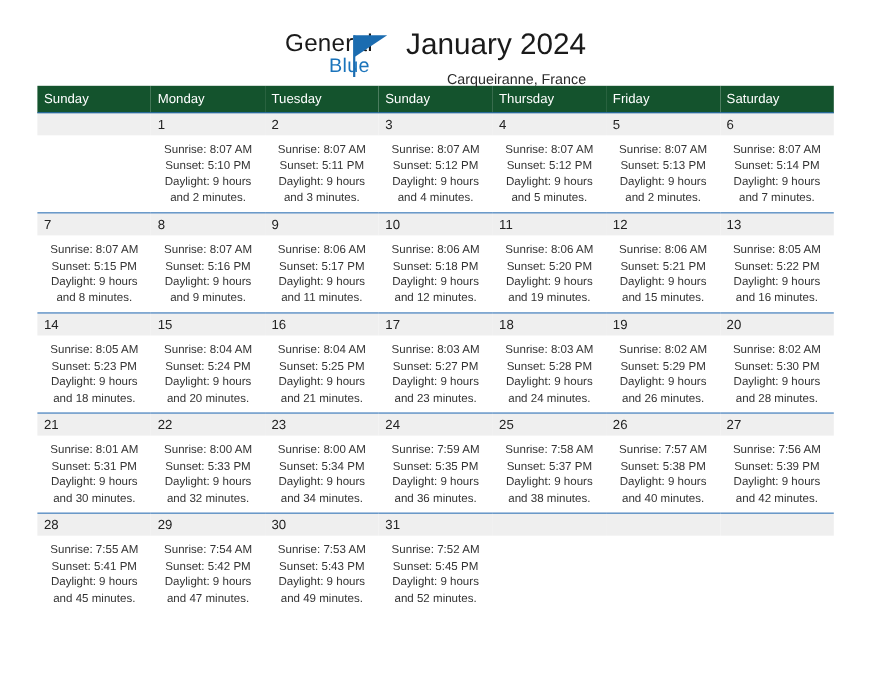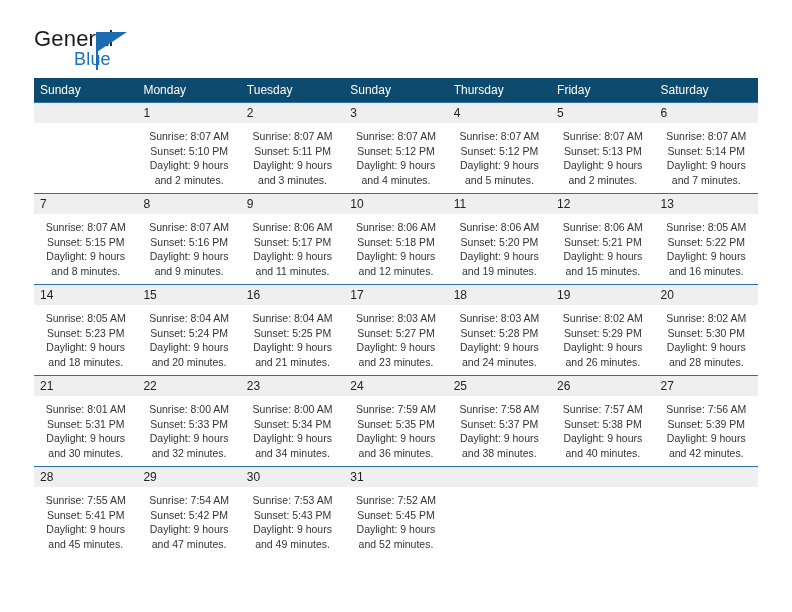--- a/index.html
+++ b/index.html
@@ -20,21 +20,21 @@
     width: 792px;
     height: 612px;
     box-sizing: border-box;
     padding: 0 34px;
   }
 
   
   .masthead {
     display: flex;
     align-items: flex-start;
-    justify-content: flex-start;
+    justify-content: center;
     padding-top: 26px;
     height: 72px;
     box-sizing: border-box;
   }
 
   .brand {
     position: relative;
     width: 110px;
     height: 52px;
     flex: none;
@@ -93,21 +93,21 @@
   }
 
   
   .cal {
     width: 724px;
     border-collapse: collapse;
     table-layout: fixed;
     margin-top: 6px;
   }
   .cal th {
-    background: #0c4a6e;
+    background: #14532d;
     color: #ffffff;
     font-weight: normal;
     font-size: 12px;
     text-align: left;
     padding: 5px 0 5px 6px;
     height: 11px;
     border: none;
   }
 
   .daycell {
@@ -151,20 +151,24 @@
 
   <div class="masthead">
 
     <div class="brand">
       <span class="brand-general">General</span>
       <span class="brand-bar"></span>
       <span class="brand-tri"></span>
       <span class="brand-blue">Blue</span>
     </div>
 
+    <div class="titles">
+      <div class="cal-title">January 2024</div>
+      <div class="cal-sub">Carqueiranne, France</div>
+    </div>
 
   </div>
 
   <table class="cal">
     <thead>
       <tr id="weekday-row">
           <th>Sunday</th>
           <th>Monday</th>
           <th>Tuesday</th>
           <th>Sunday</th>

